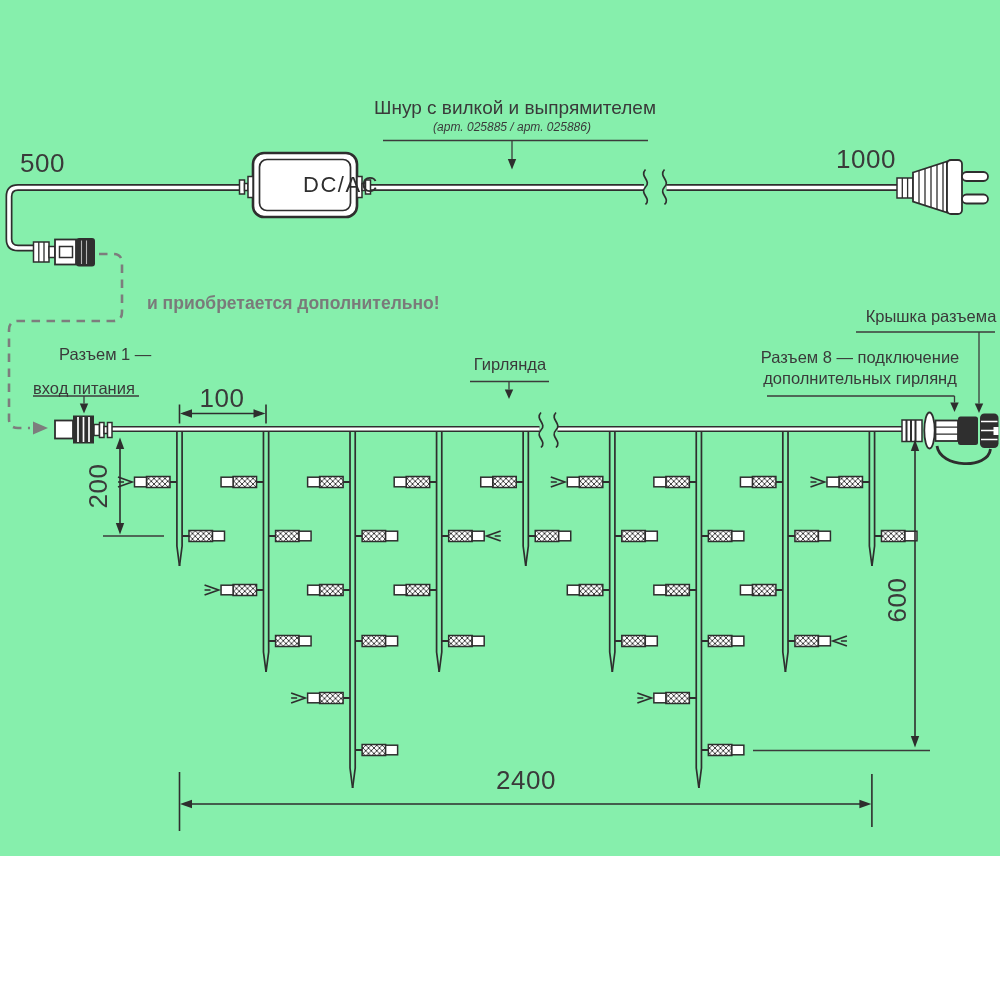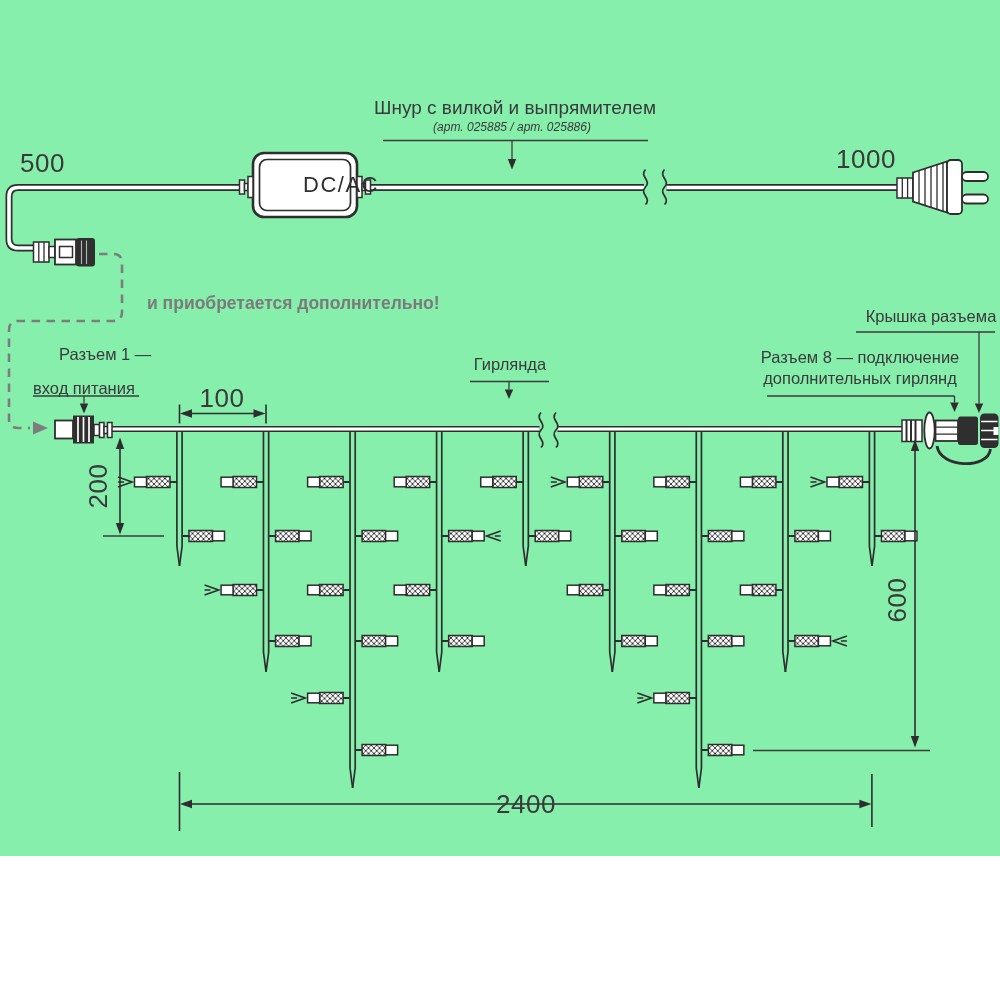--- a/index.html
+++ b/index.html
@@ -419,15 +419,15 @@
 
 <div class="t dimnum cx" style="left:222px;top:383px;">100</div>
 <div class="t callout cx" style="left:510px;top:355px;">Гирлянда</div>
 
 <div class="t callout cx" style="left:860px;top:348px;">Разъем 8 — подключение</div>
 <div class="t callout cx" style="left:860px;top:369px;">дополнительных гирлянд</div>
 <div class="t callout cx" style="left:931px;top:307px;text-align:right;">Крышка разъема</div>
 
 <div class="t dimnum rot" style="left:98px;top:486px;">200</div>
 <div class="t dimnum rot" style="left:897px;top:600px;">600</div>
-<div class="t dimnum cx" style="left:526px;top:765px;margin-top:24px;">2400</div>
+<div class="t dimnum cx" style="left:526px;top:765px;">2400</div>
 
 </div>
 
 </body></html>

